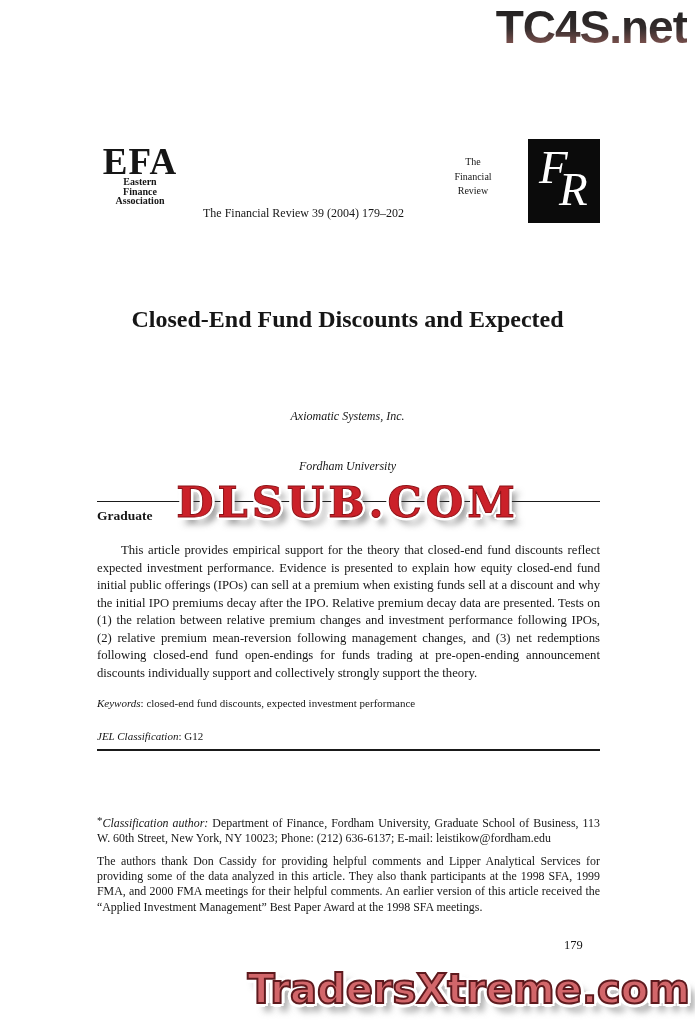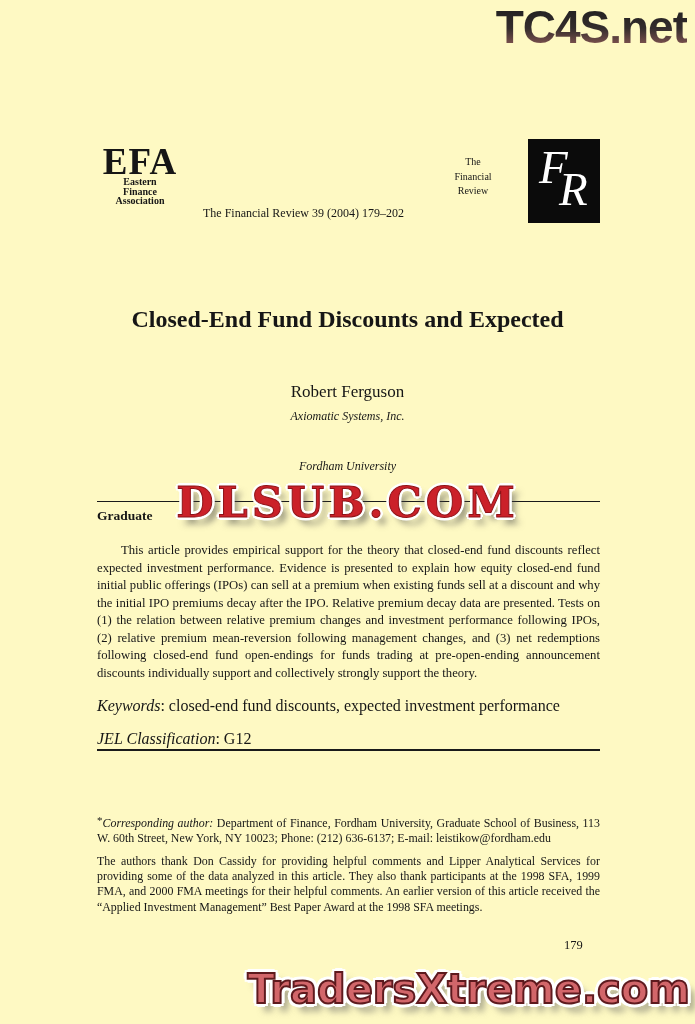--- a/index.html
+++ b/index.html
@@ -1,17 +1,17 @@
 <!DOCTYPE html>
 <html style="--dlsub-red: #cb2129; --salmon: #d2666a; --maroon: #5e1a1e; --tc4s-bottom: #9a615c;"><head>
 <meta charset="utf-8">
 <style>
   html,body{margin:0;padding:0;background:#e8e8e8;}
   .page{
-    position:relative;width:695px;height:1024px;background:#fef9c3;
+    position:relative;width:695px;height:1024px;background:#ffffff;
     overflow:hidden;margin:0 auto;
     font-family:"Liberation Serif","DejaVu Serif",serif;color:#161616;
   }
 
   
   .wm{pointer-events:none;white-space:nowrap;}
   .wm-top{
     position:absolute;top:0px;right:8px;
     font-family:"Liberation Sans","DejaVu Sans",sans-serif;
     font-weight:bold;font-size:46px;letter-spacing:-1px;
@@ -68,21 +68,21 @@
   .author-affil{font-size:12px;font-style:italic;}
   .a1n{top:379px;} .a1a{top:409px;} .a2n{top:429px;} .a2a{top:459px;}
 
   
   .rule{position:absolute;left:97px;width:503px;border-top:1.7px solid #1a1a1a;}
   .rule-top{top:501px;}
   .rule-bottom{top:749px;border-top-width:2.2px;}
   .abstract-heading{position:absolute;left:97px;top:508px;font-size:13.5px;font-weight:bold;}
   .abstract{position:absolute;left:97px;width:503px;top:542px;margin:0;
     font-size:12.7px;line-height:17.5px;text-align:justify;text-indent:24px;}
-  .meta-line{position:absolute;left:97px;margin:0;font-size:16px;}
+  .meta-line{position:absolute;left:97px;margin:0;font-size:11px;}
   .keywords{top:697px;} .jel{top:730px;}
   .meta-line i{font-style:italic;}
 
   
   .footnote,.acknowledgment{position:absolute;left:97px;width:503px;margin:0;
     font-size:11.9px;line-height:15.2px;text-align:justify;}
   .footnote{top:813px;}
   .footnote sup{font-size:11px;vertical-align:3px;}
   .footnote i{font-style:italic;}
   .acknowledgment{top:854px;}
@@ -113,23 +113,20 @@
 
   <div class="fr-box">
     <span class="fr-letter fr-f">F</span>
     <span class="fr-letter fr-r">R</span>
   </div>
 
   <h1 class="title">
     <span>Closed-End Fund Discounts and Expected</span>
   </h1>
 
-  <div class="centered author-name a1n">
-    <span>Robert Ferguson</span><sup></sup>
-  </div>
   <div class="centered author-affil a1a">Axiomatic Systems, Inc.</div>
 
   <div class="centered author-affil a2a">Fordham University</div>
 
   <div class="rule rule-top"></div>
 
   <div class="wm wm-mid">DLSUB.COM</div>
 
   <div class="abstract-heading">Graduate</div>
 
@@ -139,21 +136,21 @@
     <i>Keywords</i><span>: closed-end fund discounts, expected investment performance</span>
   </p>
 
   <p class="meta-line jel">
     <i>JEL Classification</i><span>: G12</span>
   </p>
 
   <div class="rule rule-bottom"></div>
 
   <p class="footnote">
-    <sup>*</sup><i>Corresponding author:</i><span> Department of Finance, Fordham University, Graduate School of Business, 113 W. 60th Street, New York, NY 10023; Phone: (212) 636-6137; E-mail: leistikow@fordham.edu</span>
+    <sup>*</sup><i>Classification author:</i><span> Department of Finance, Fordham University, Graduate School of Business, 113 W. 60th Street, New York, NY 10023; Phone: (212) 636-6137; E-mail: leistikow@fordham.edu</span>
   </p>
 
   <p class="acknowledgment">The authors thank Don Cassidy for providing helpful comments and Lipper Analytical Services for providing some of the data analyzed in this article. They also thank participants at the 1998 SFA, 1999 FMA, and 2000 FMA meetings for their helpful comments. An earlier version of this article received the “Applied Investment Management” Best Paper Award at the 1998 SFA meetings.</p>
 
   <div class="page-number">179</div>
 
   <div class="wm wm-bottom">TradersXtreme.com</div>
 
 </div>
 

